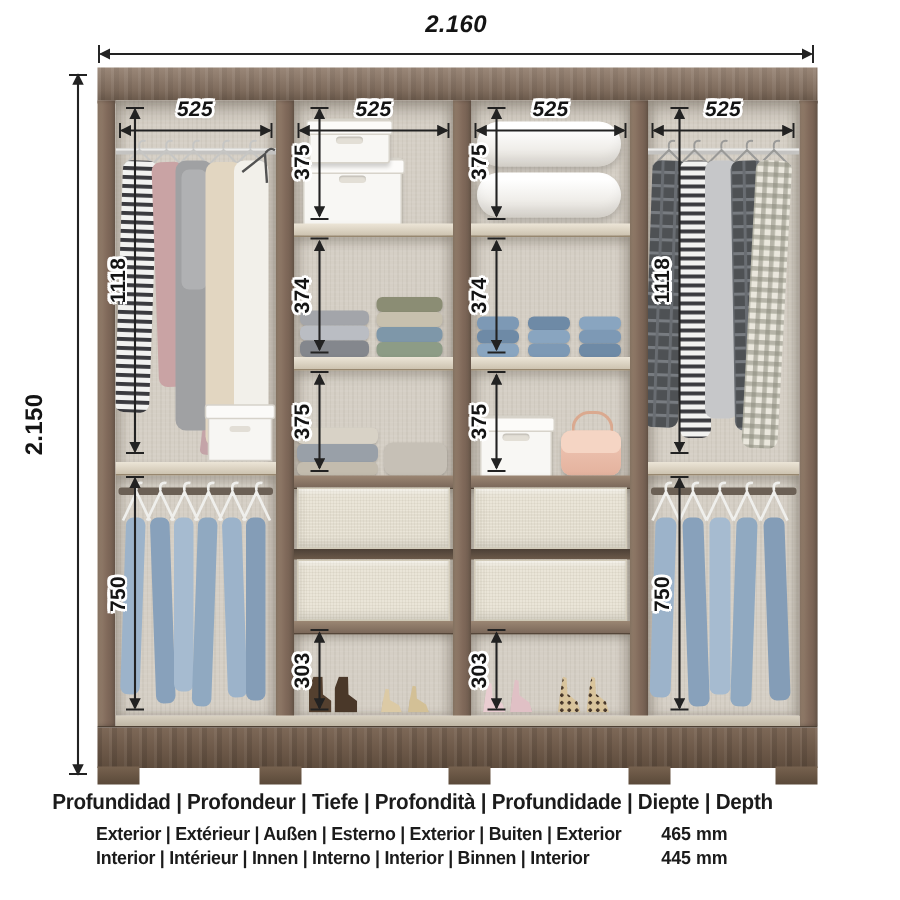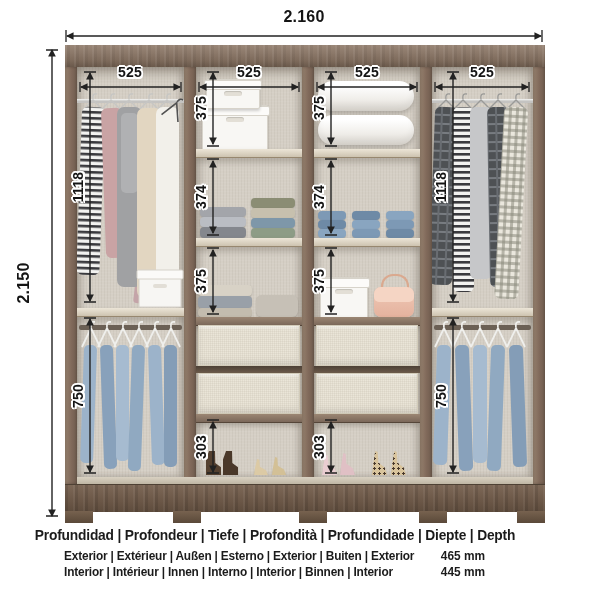--- a/index.html
+++ b/index.html
@@ -3,21 +3,21 @@
 <meta charset="utf-8">
 <style>
   html,body{margin:0;padding:0;background:#fff;overflow:hidden;}
   body{width:600px;height:600px;font-family:"Liberation Sans",sans-serif;}
   .canvas{position:relative;width:600px;height:600px;background:#fff;}
 
   
   .dlab{position:absolute;font-weight:bold;font-size:14px;color:#141414;z-index:6;white-space:nowrap;letter-spacing:.2px;
     text-shadow:-1.5px -1.5px 0 #fff,1.5px -1.5px 0 #fff,-1.5px 1.5px 0 #fff,1.5px 1.5px 0 #fff,0 -1.8px 0 #fff,0 1.8px 0 #fff,-1.8px 0 0 #fff,1.8px 0 0 #fff;}
   .dlab.big{font-size:16px;}
-  .horz{transform:translateX(-50%);}
+  .horz{transform:translateX(-50%);font-style:italic;}
   .vert{transform:translate(-50%,-50%) rotate(-90deg);}
 
   .dims-svg{position:absolute;left:0;top:0;z-index:5;}
 
   
   .wardrobe{position:absolute;left:65px;top:45px;width:480px;height:478px;z-index:1;}
   .plank{position:absolute;left:0;top:0;width:480px;height:22px;
     background:linear-gradient(180deg,#9a8778,#7e6b5c 70%,#6a594b);border-bottom:2px solid #594a3e;
     background-image:repeating-linear-gradient(90deg,rgba(255,255,255,.06) 0 2px,rgba(0,0,0,.05) 2px 5px,transparent 5px 9px),linear-gradient(180deg,#9a8778,#7e6b5c 70%,#6a594b);}
   .wall{position:absolute;top:22px;height:417px;width:12px;

